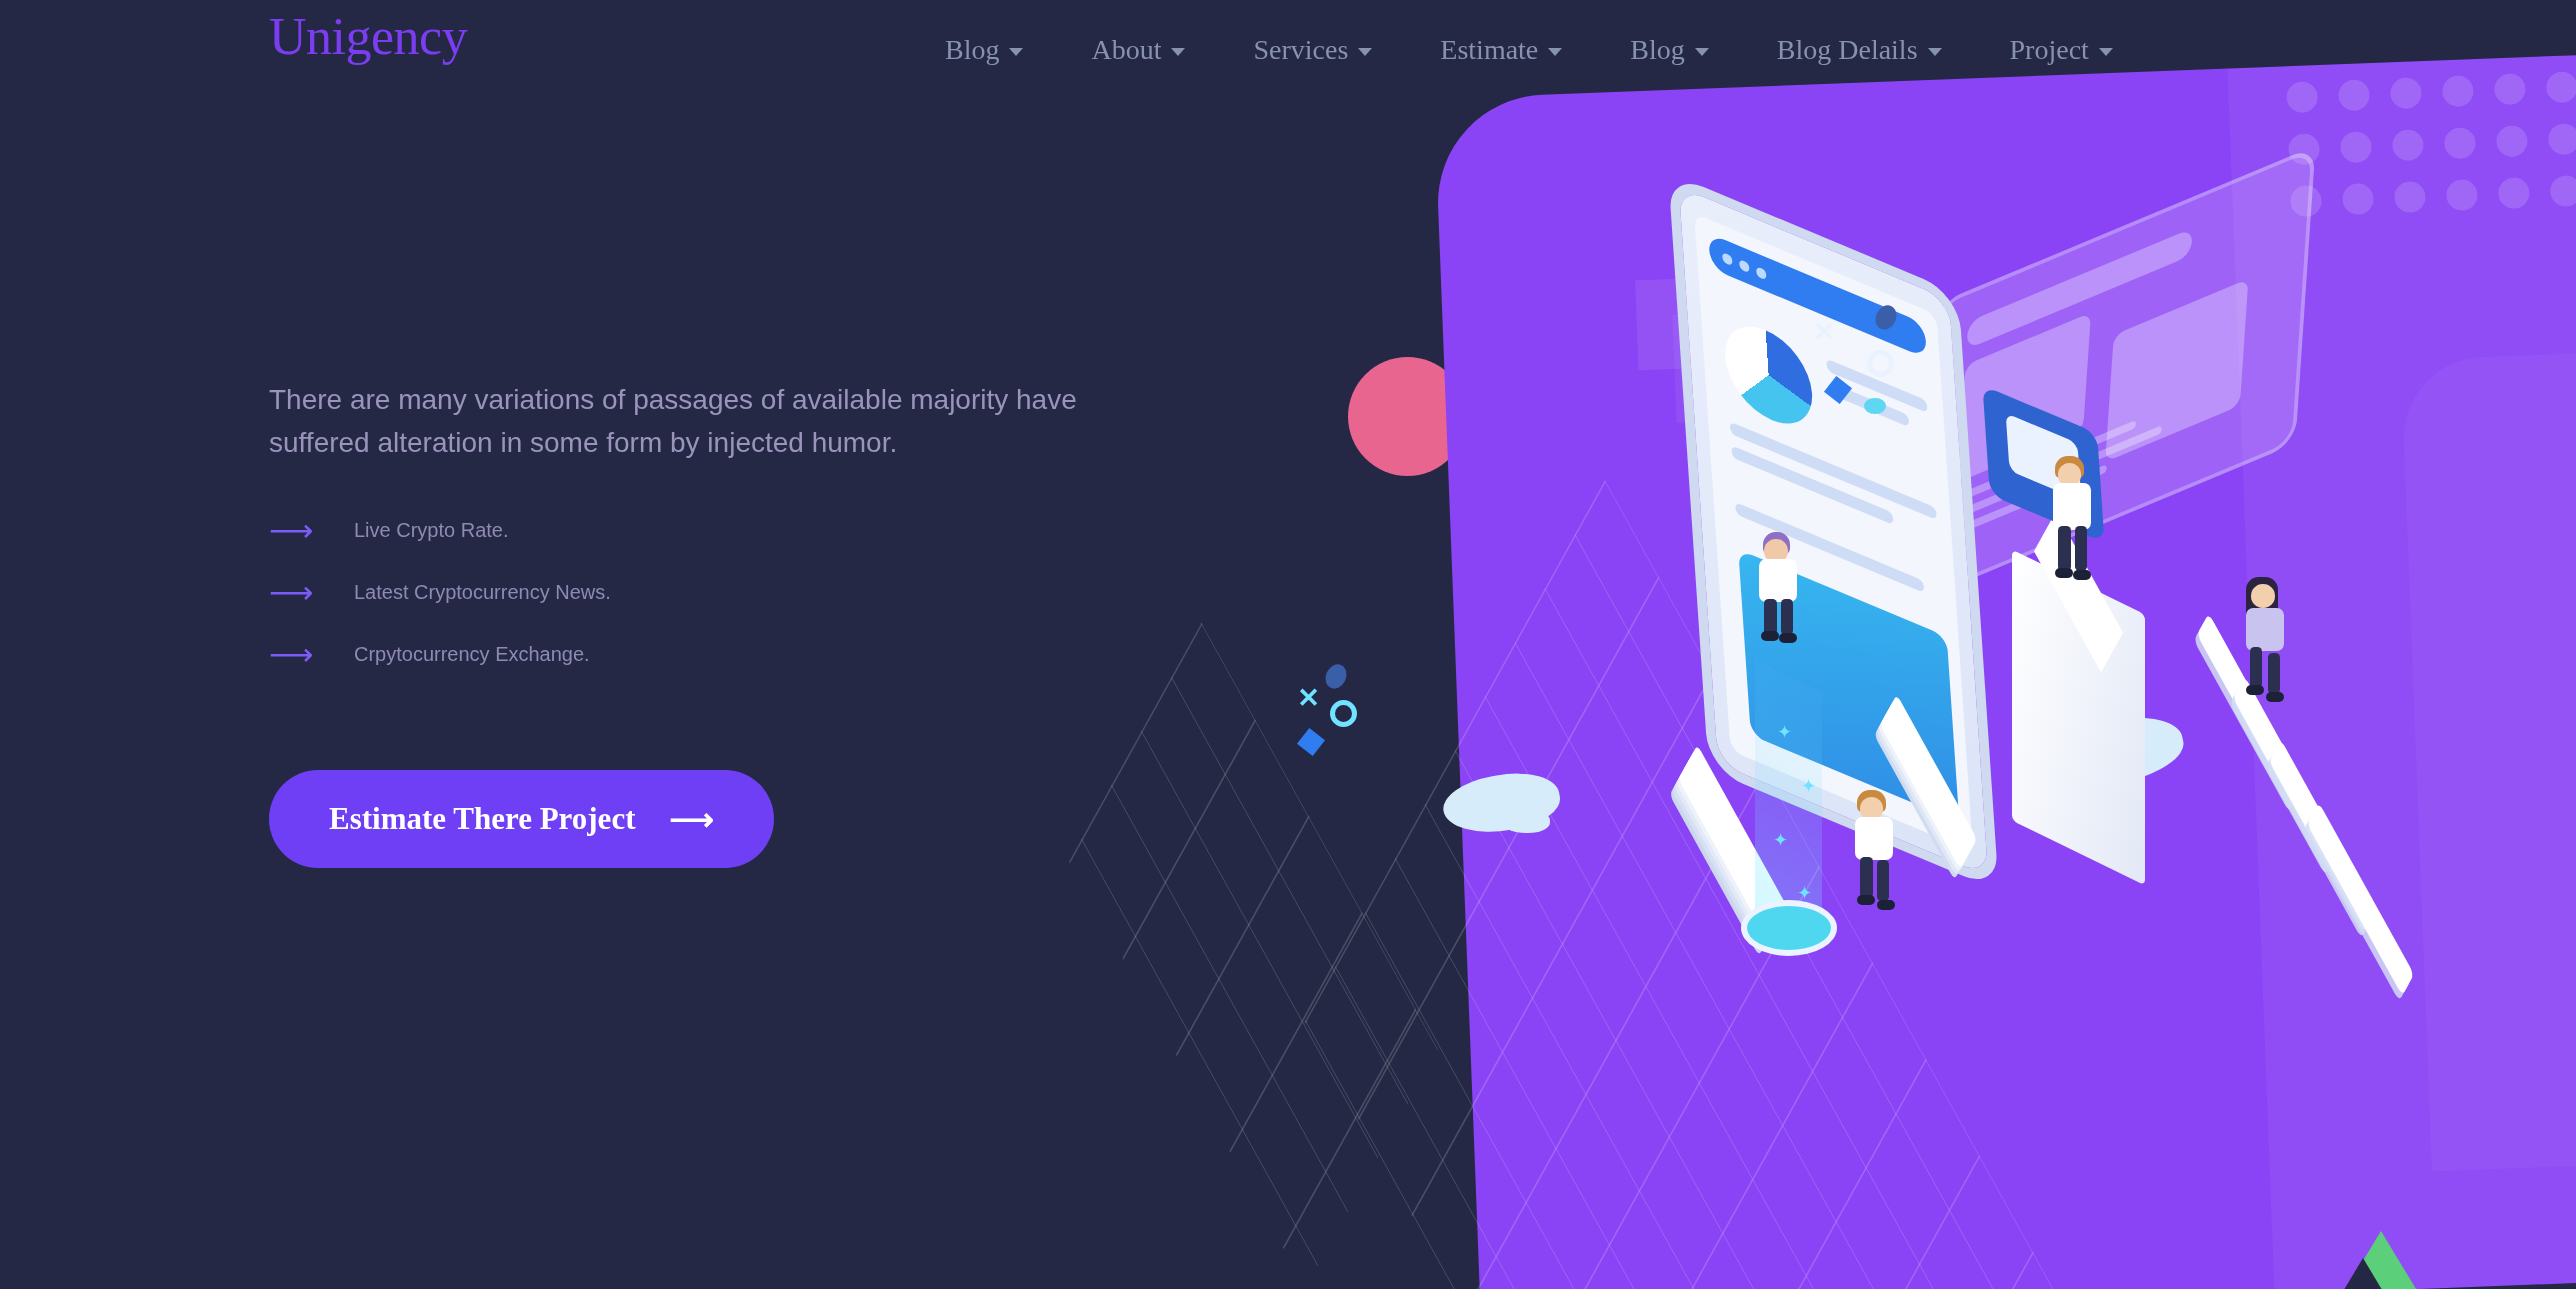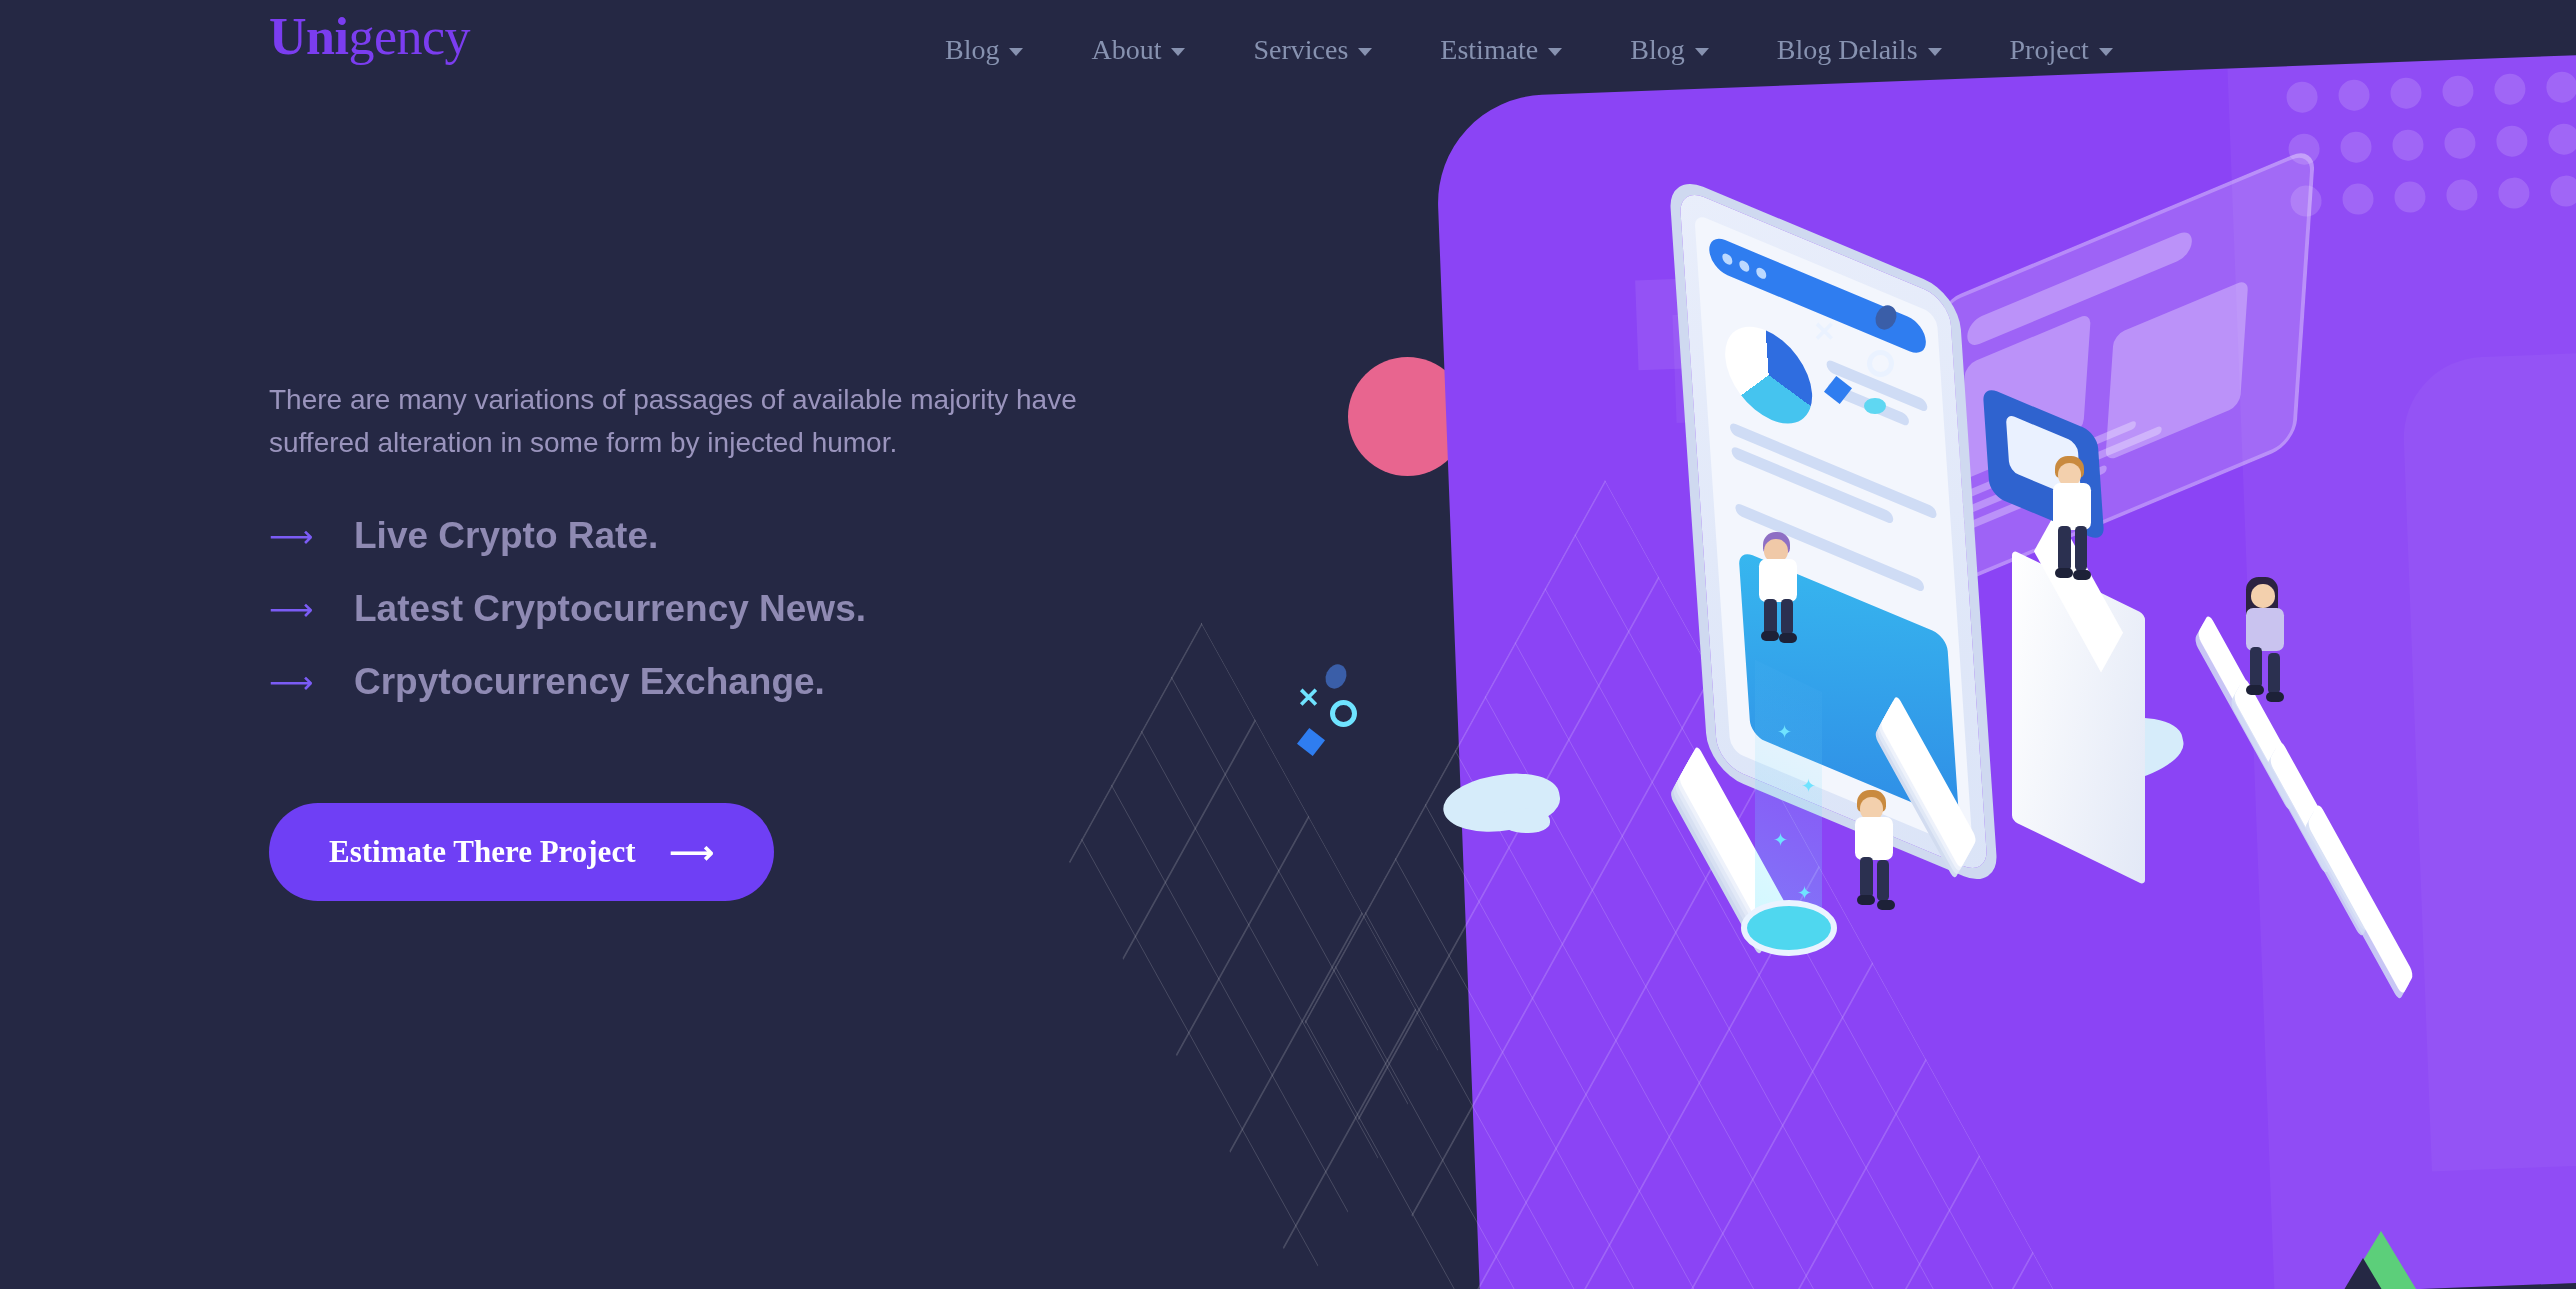--- a/index.html
+++ b/index.html
@@ -188,41 +188,41 @@
   .geo.o { width:27px; height:27px; border-radius:50%; border:5.4px solid #eaf2ff; }
   .geo.sq { width:20px; height:20px; background:#2f7df0; transform:rotate(38deg); }
   .geo.dot-dk { width:20px; height:25px; border-radius:50%; background:#3a5ea8; transform:rotate(25deg); }
   .geo.pill-cy { width:21.6px; height:16px; border-radius:50%; background:#5fd7f2; }
 
   
   .header { position:absolute; left:0; top:0; width:2576px; height:99px;
     display:flex; align-items:center; z-index:40; }
   .logo { position:absolute; left:269px; top:7.2px;
     font-family:"Liberation Serif", serif; font-size:52px; letter-spacing:-0.5px; }
-  .logo .lo-bold { color:#7b3df0; font-weight:700;text-align:right; }
+  .logo .lo-bold { color:#7b3df0; font-weight:400;text-align:right; }
   .logo .lo-light { color:#7b3df0; font-weight:400; }
   .nav { position:absolute; left:911px; top:0; height:99px;
     display:flex; align-items:center; gap:0; }
   .nav-item { display:flex; align-items:center; gap:10px;
     font-family:"Liberation Serif", serif; font-size:28px; color:#8792b0;
     padding:0 34px; cursor:pointer; white-space:nowrap; }
   .chev { width:0; height:0; border-left:7.2px solid transparent;
     border-right:7.2px solid transparent; border-top:8px solid #8792b0;
     margin-top:4.5px; }
 
   
   .content { position:absolute; left:269px; top:343px; width:1019px; z-index:30; }
   .title { font-family:"Liberation Serif", serif; font-weight:700;
     font-size:88px; line-height:1.18; color:#ffffff; letter-spacing:-0.5px; }
   .subtitle { margin-top:36px; font-size:28px; line-height:1.52;
     color:#9a94bd; max-width:884px; }
   .features { margin-top:51px; list-style:none; }
   .feature { display:flex; align-items:center; margin-bottom:31px; }
   .feat-arrow { width:47px; color:#7b5cf5; font-size:31px; line-height:1; }
-  .feat-label { font-size:37px; color:#8f8ab3; padding-left:38px;font-weight:bold; }
+  .feat-label { font-size:20px; color:#8f8ab3; padding-left:38px; }
   .cta { margin-top:69px; display:inline-flex; align-items:center; gap:34px;
     background:#6f3ff5; color:#fff; border:none; border-radius:54px;
     padding:31px 60px; font-family:"Liberation Serif", serif; font-weight:700;
     font-size:31px; cursor:pointer; }
   .cta-arrow { font-size:31px; line-height:1; }
 </style>
 </head>
 <body>
 
 <div class="page">

